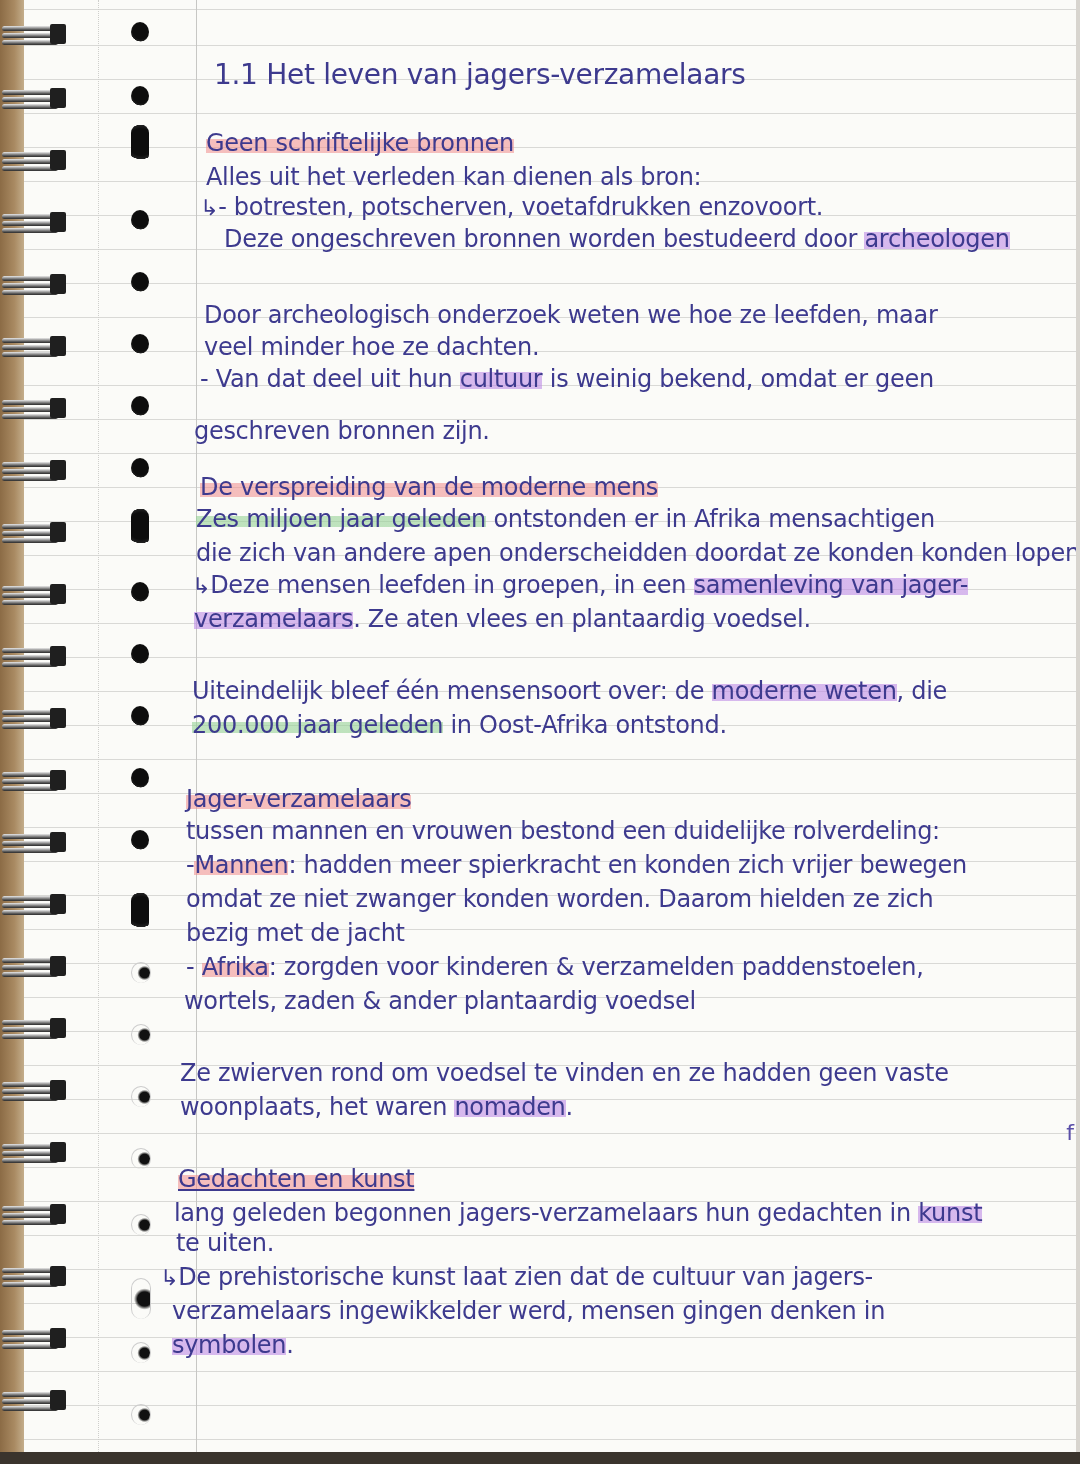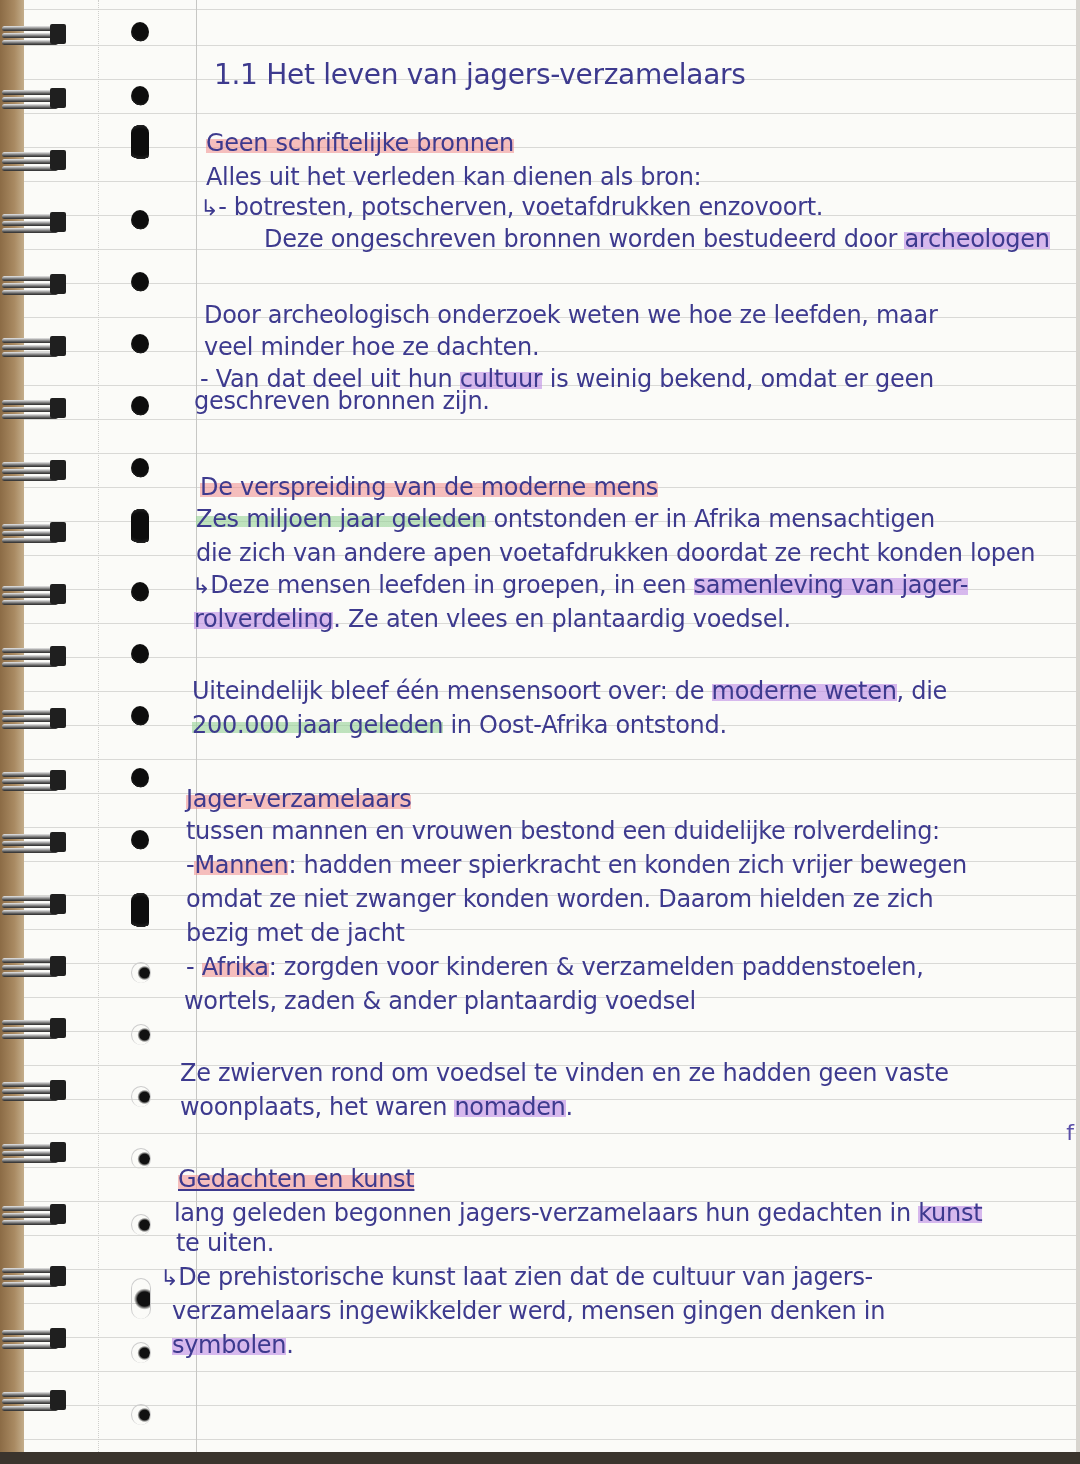--- a/index.html
+++ b/index.html
@@ -249,32 +249,32 @@
 
   <div class="red-margin"></div>
 
   <div class="content">
 
     <div class="line title-line" style="top:8px; left:14px;">1.1 Het leven van jagers-verzamelaars</div>
 
     <div class="line" style="top:76px; left:6px;"><span class="hl-red">Geen schriftelijke bronnen</span></div>
     <div class="line" style="top:110px; left:6px;">Alles uit het verleden kan dienen als bron:</div>
     <div class="line" style="top:140px; left:0px;"><span class="arrow">↳</span><span>- botresten, potscherven, voetafdrukken enzovoort.</span></div>
-    <div class="line" style="top:172px; left:24px;margin-left:40px;"><span>Deze ongeschreven bronnen worden bestudeerd door</span> <span class="hl-purple">archeologen</span></div>
+    <div class="line" style="top:172px; left:24px;"><span>Deze ongeschreven bronnen worden bestudeerd door</span> <span class="hl-purple">archeologen</span></div>
 
     <div class="line" style="top:248px; left:4px;">Door archeologisch onderzoek weten we hoe ze leefden, maar</div>
     <div class="line" style="top:280px; left:4px;">veel minder hoe ze dachten.</div>
     <div class="line" style="top:312px; left:0px;"><span>- Van dat deel uit hun</span> <span class="hl-purple">cultuur</span> <span>is weinig bekend, omdat er geen</span></div>
-    <div class="line" style="top:334px; left:-6px;text-align:right;">geschreven bronnen zijn.</div>
+    <div class="line" style="top:364px; left:-6px;text-align:right;">geschreven bronnen zijn.</div>
 
     <div class="line" style="top:420px; left:0px;"><span class="hl-red">De verspreiding van de moderne mens</span></div>
     <div class="line" style="top:452px; left:-4px;"><span class="hl-green">Zes miljoen jaar geleden</span> <span>ontstonden er in Afrika mensachtigen</span></div>
-    <div class="line" style="top:486px; left:-4px;">die zich van andere apen voetafdrukken doordat ze recht konden lopen</div>
+    <div class="line" style="top:486px; left:-4px;">die zich van andere apen onderscheidden doordat ze konden konden lopen</div>
     <div class="line" style="top:518px; left:-8px;"><span class="arrow">↳</span><span>Deze mensen leefden in groepen, in een</span> <span class="hl-purple">samenleving van jager-</span></div>
-    <div class="line" style="top:552px; left:-6px;"><span class="hl-purple">rolverdeling</span><span>. Ze aten vlees en plantaardig voedsel.</span></div>
+    <div class="line" style="top:552px; left:-6px;"><span class="hl-purple">verzamelaars</span><span>. Ze aten vlees en plantaardig voedsel.</span></div>
 
     <div class="line" style="top:624px; left:-8px;"><span>Uiteindelijk bleef één mensensoort over: de</span> <span class="hl-purple">moderne weten</span><span>, die</span></div>
     <div class="line" style="top:658px; left:-8px;"><span class="hl-green">200.000 jaar geleden</span> <span>in Oost-Afrika ontstond.</span></div>
 
     <div class="line" style="top:732px; left:-14px;"><span class="hl-red">Jager-verzamelaars</span></div>
     <div class="line" style="top:764px; left:-14px;">tussen mannen en vrouwen bestond een duidelijke rolverdeling:</div>
     <div class="line" style="top:798px; left:-14px;"><span>-</span><span class="hl-red">Mannen</span><span>: hadden meer spierkracht en konden zich vrijer bewegen</span></div>
     <div class="line" style="top:832px; left:-14px;">omdat ze niet zwanger konden worden. Daarom hielden ze zich</div>
     <div class="line" style="top:866px; left:-14px;">bezig met de jacht</div>
     <div class="line" style="top:900px; left:-14px;"><span>-</span> <span class="hl-red">Afrika</span><span>: zorgden voor kinderen &amp; verzamelden paddenstoelen,</span></div>

